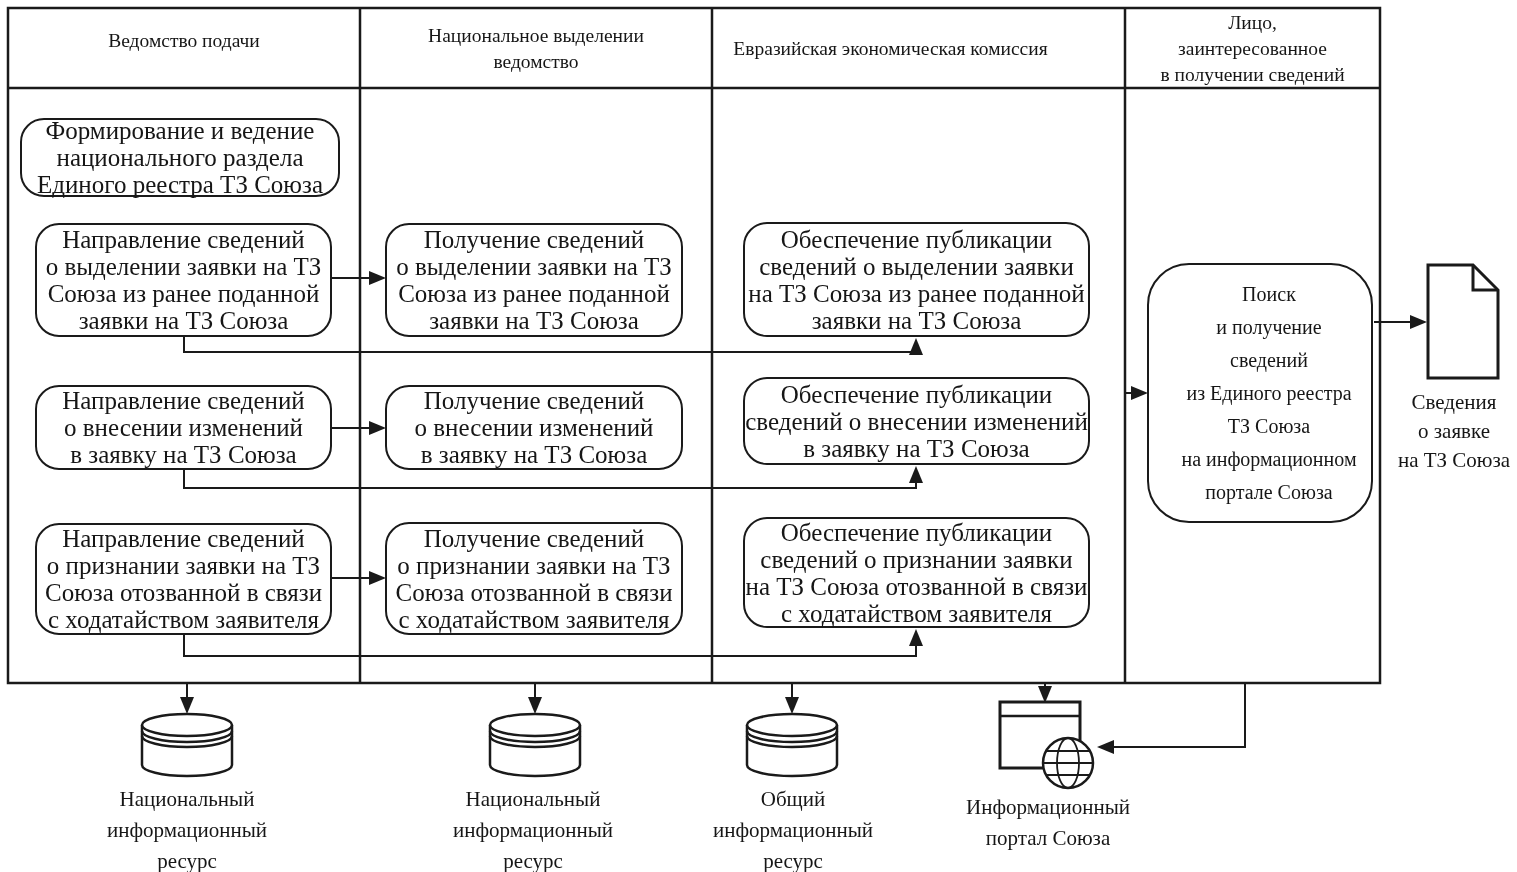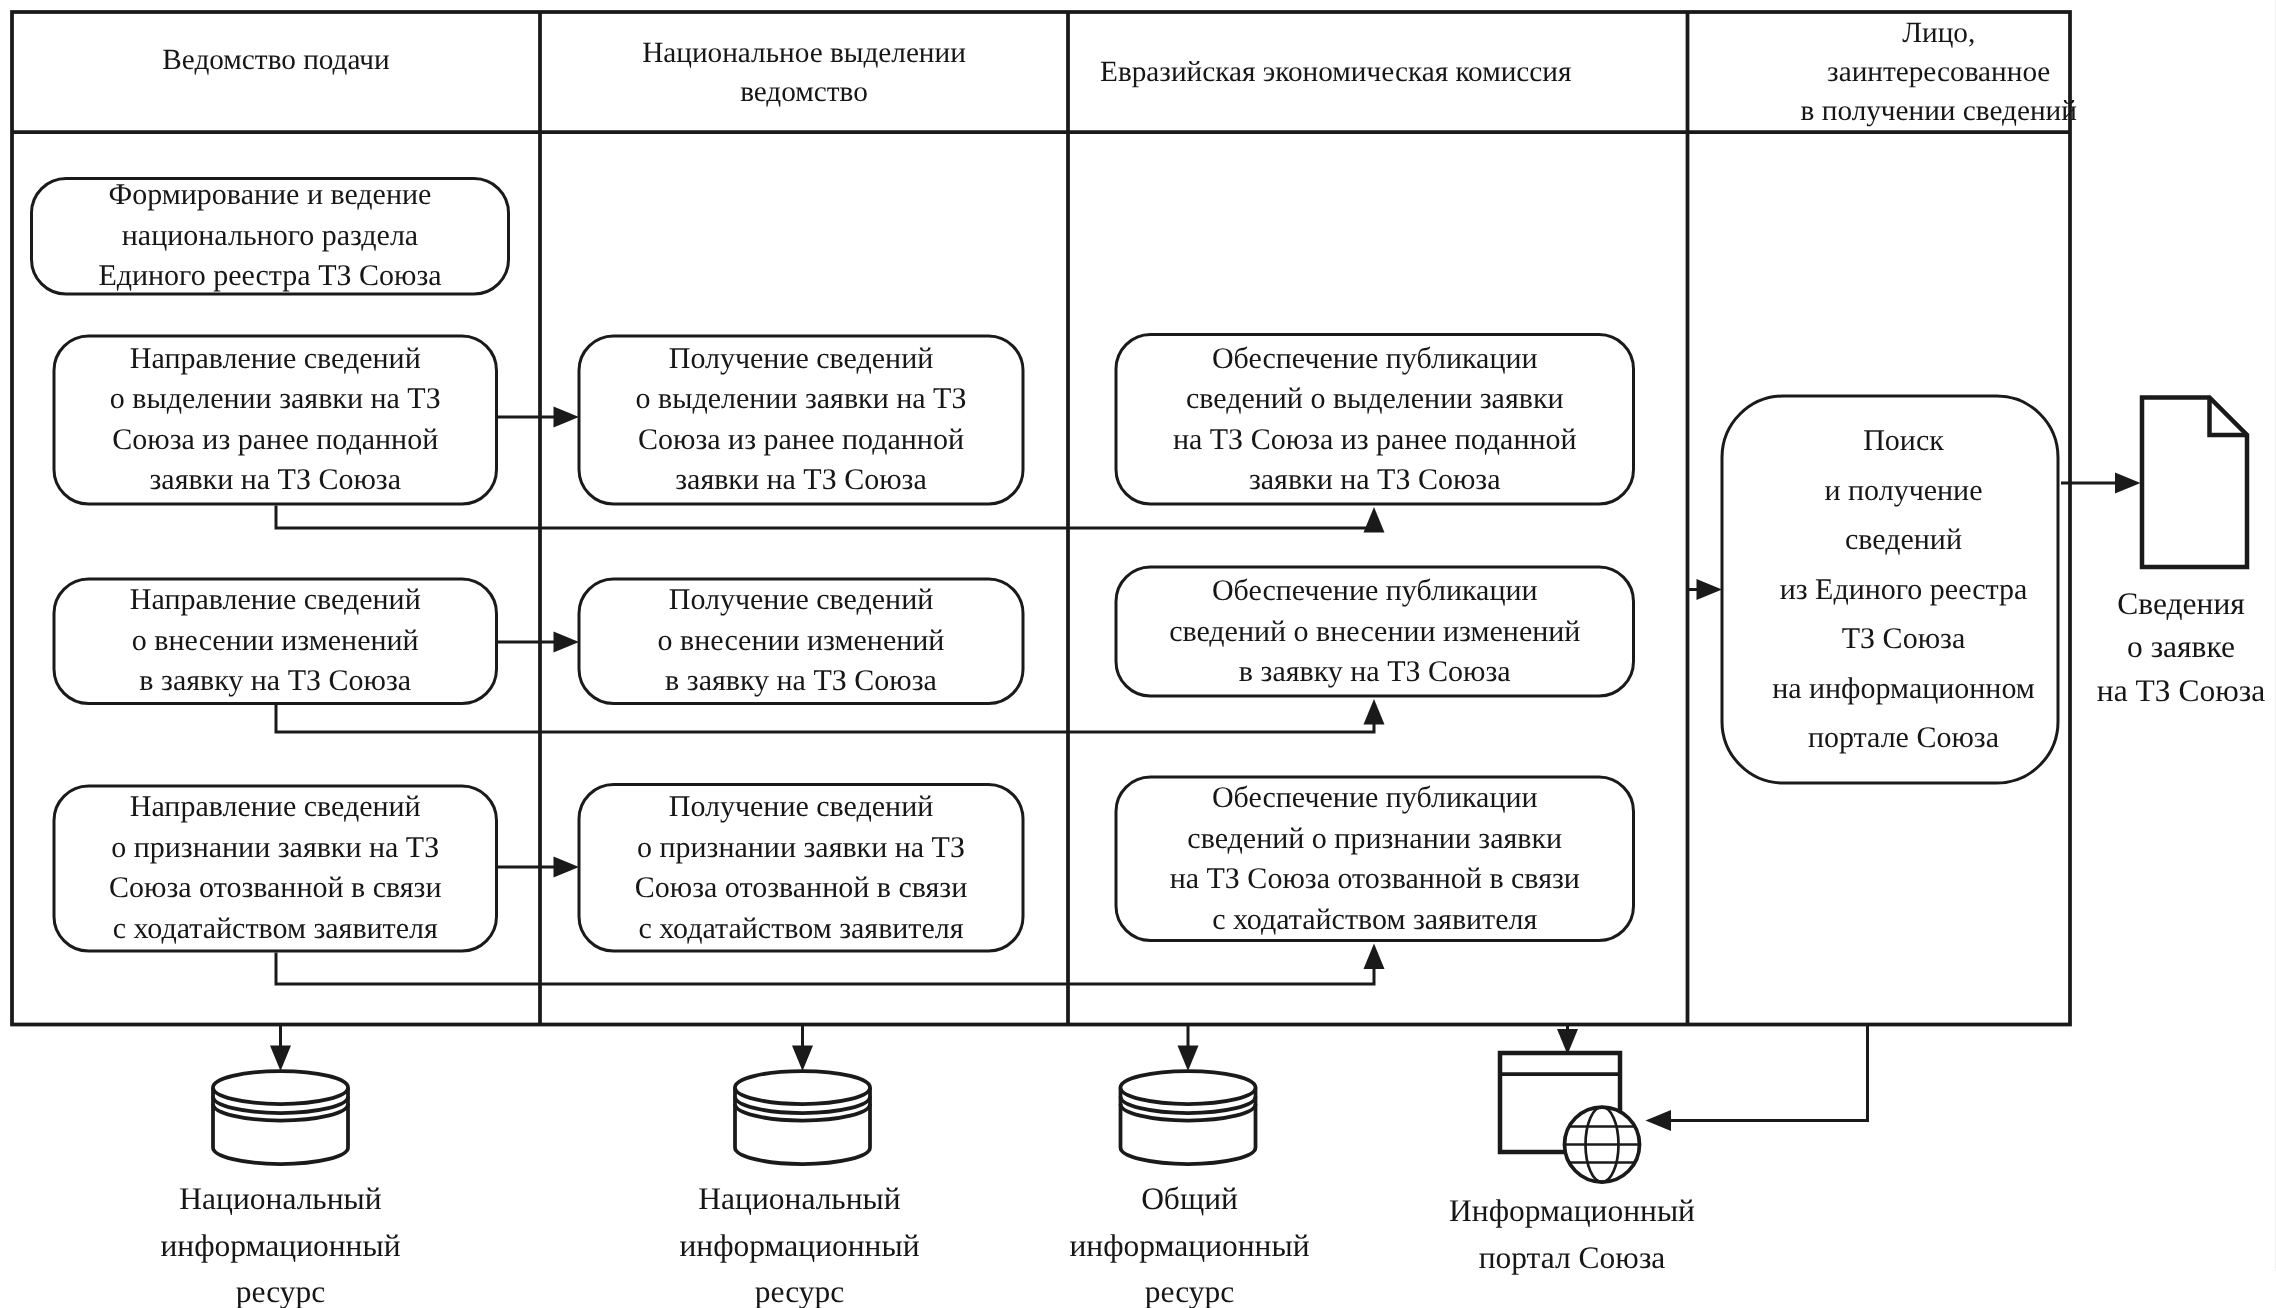--- a/index.html
+++ b/index.html
@@ -7,21 +7,21 @@
     position:relative;width:1517px;height:872px;background:#ffffff;
     font-family:"Liberation Serif","DejaVu Serif",serif;color:#161616;
     overflow:hidden;
   }
   #lines{position:absolute;left:0;top:0;z-index:0;}
   .box{
     position:absolute;z-index:2;box-sizing:border-box;
     border:2.5px solid #1a1a1a;border-radius:24px;background:#fff;
     display:flex;align-items:center;justify-content:center;
     text-align:center;white-space:pre-line;
-    font-size:20px;line-height:27px;
+    font-size:25px;line-height:27px;
   }
   .box-search{border-radius:42px;font-size:20px;line-height:33px;}
   .hdr{
     position:absolute;z-index:2;display:flex;align-items:center;justify-content:center;
     text-align:center;white-space:pre-line;font-size:19.5px;line-height:26px;
   }
   .lbl{
     position:absolute;z-index:2;text-align:center;white-space:pre-line;
     font-size:21px;line-height:31px;
   }
@@ -132,21 +132,21 @@
     <g stroke="#1a1a1a" stroke-width="3">
       <path d="M1428 265 L1473 265 L1498 290 L1498 378 L1428 378 Z" fill="#ffffff"></path>
       <path d="M1473 265 L1473 290 L1498 290" fill="none"></path>
     </g>
   </svg>
 
   <div class="hdr" style="left:8px;top:10px;width:352px;height:62px;">Ведомство подачи</div>
   <div class="hdr" style="left:360px;top:10px;width:352px;height:78px;">Национальное выделении
 ведомство</div>
   <div class="hdr" style="left:684px;top:10px;width:413px;height:78px;">Евразийская экономическая комиссия</div>
-  <div class="hdr" style="left:1125px;top:10px;width:255px;height:78px;margin-left:40px;">Лицо,
+  <div class="hdr" style="left:1125px;top:10px;width:255px;height:78px;">Лицо,
 заинтересованное
 в получении сведений</div>
 
   <div class="box" style="left:20px;top:118px;width:320px;height:79px;">Формирование и ведение
 национального раздела
 Единого реестра ТЗ Союза</div>
   <div class="box" style="left:35px;top:223px;width:297px;height:114px;">Направление сведений
 о выделении заявки на ТЗ
 Союза из ранее поданной
 заявки на ТЗ Союза</div>

